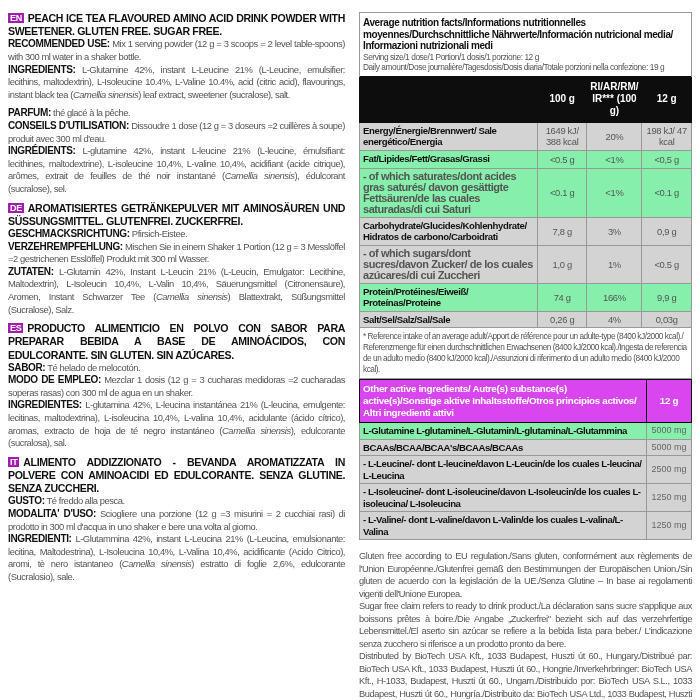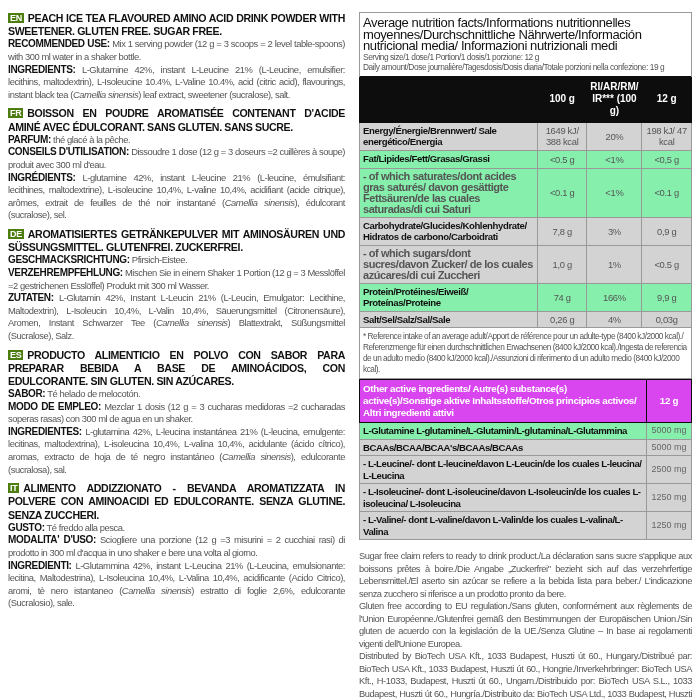--- a/index.html
+++ b/index.html
@@ -3,31 +3,31 @@
 <meta charset="utf-8">
 <style>
   * { box-sizing: border-box; margin: 0; padding: 0; }
   html, body { width: 700px; height: 700px; background: #ffffff; overflow: hidden; }
   body { font-family: "Liberation Sans", sans-serif; color: #4a4a4a; position: relative; }
 
   
   .left { position: absolute; left: 8px; top: 12px; width: 337px; }
   .lang-block { margin-bottom: 6px; }
   .heading { font-family: "Liberation Sans", sans-serif; font-weight: bold; font-size: 10.6px; line-height: 13.2px; color: #111; letter-spacing: -0.35px; text-align: justify; }
-  .lang-badge { display: inline-block; background: #4d7c0f; color: #fff; font-size: 9px; line-height: 10px; padding: 0 2px; margin-right: 4px; font-weight: bold; vertical-align: 1px; }
+  .lang-badge { display: inline-block; background: #a21caf; color: #fff; font-size: 9px; line-height: 10px; padding: 0 2px; margin-right: 4px; font-weight: bold; vertical-align: 1px; }
   .para { font-size: 9.4px; line-height: 12.6px; letter-spacing: -0.45px; color: #555; text-align: justify; }
   .para .lbl { font-weight: bold; color: #111; font-size: 10px; letter-spacing: -0.35px; }
   .para i { font-style: italic; }
 
   
   .right { position: absolute; left: 359px; top: 12px; width: 333px; }
   .ntable { width: 100%; border: 1.5px solid #111; border-collapse: collapse; }
   .ntable td { border: 1px solid #999; vertical-align: middle; }
   .nt-title { padding: 4px 3px 3px 3px; background: #fff; border-bottom: none !important; }
-  .nt-title .t { font-weight: normal; font-size: 13px; line-height: 11.5px; color: #111; letter-spacing: -0.4px; }
+  .nt-title .t { font-weight: bold; font-size: 10px; line-height: 11.5px; color: #111; letter-spacing: -0.4px; }
   .nt-title .s { font-size: 8.4px; line-height: 10.5px; color: #555; letter-spacing: -0.45px; }
   .hdr td { background: #0d0d0d; color: #fff; font-weight: bold; font-size: 10px; text-align: center; border-color: #0d0d0d; line-height: 12px; }
   .num { text-align: center; font-size: 9.4px; color: #555; letter-spacing: -0.3px; line-height: 11px; }
   .rlbl { font-weight: bold; font-size: 9.6px; color: #111; padding: 2px 3px; line-height: 11.5px; letter-spacing: -0.4px; }
   .rsub { font-size: 11px; color: #555; padding: 2px 3px; line-height: 11px; letter-spacing: -0.45px; font-weight: bold; }
   .gray td { background: #d3d3d3; }
   .white td { background: #86efac; }
   .foot { padding: 3px 3px; font-size: 8.3px; line-height: 11px; color: #555; letter-spacing: -0.5px; }
   .ohdr td { background: #d946ef; color: #fff; font-weight: bold; font-size: 9.8px; line-height: 12px; border-color: #0d0d0d; padding: 3px 3px; letter-spacing: -0.3px; }
   .orow td { font-size: 9.6px; line-height: 11.5px; padding: 2px 3px; margin-left: 6px; }
@@ -40,21 +40,20 @@
 
 <div class="left">
 
   <div class="lang-block">
     <div class="heading"><span class="lang-badge">EN</span><span>PEACH ICE TEA FLAVOURED AMINO ACID DRINK POWDER WITH SWEETENER. GLUTEN FREE. SUGAR FREE.</span></div>
     <div class="para"><span class="lbl">RECOMMENDED USE:</span><span> Mix 1 serving powder (12 g = 3 scoops = 2 level table-spoons) with 300 ml water in a shaker bottle.</span></div>
     <div class="para"><span class="lbl">INGREDIENTS:</span><span> L-Glutamine 42%, instant L-Leucine 21% (L-Leucine, emulsifier: lecithins, maltodextrin), L-Isoleucine 10.4%, L-Valine 10.4%, acid (citric acid), flavourings, instant black tea (</span><i>Camellia sinensis</i><span>) leaf extract, sweetener (sucralose), salt.</span></div>
   </div>
 
   <div class="lang-block">
-    <div class="heading"><span class="lang-badge">FR</span><span>BOISSON EN POUDRE AROMATISÉE CONTENANT D'ACIDE AMINÉ AVEC ÉDULCORANT. SANS GLUTEN. SANS SUCRE.</span></div>
     <div class="para"><span class="lbl">PARFUM:</span><span> thé glacé à la pêche.</span></div>
     <div class="para"><span class="lbl">CONSEILS D'UTILISATION:</span><span> Dissoudre 1 dose (12 g = 3 doseurs =2 cuillères à soupe) produit avec 300 ml d'eau.</span></div>
     <div class="para"><span class="lbl">INGRÉDIENTS:</span><span> L-glutamine 42%, instant L-leucine 21% (L-leucine, émulsifiant: lecithines, maltodextrine), L-isoleucine 10,4%, L-valine 10,4%, acidifiant (acide citrique), arômes, extrait de feuilles de thé noir instantané (</span><i>Camellia sinensis</i><span>), édulcorant (sucralose), sel.</span></div>
   </div>
 
   <div class="lang-block">
     <div class="heading"><span class="lang-badge">DE</span><span>AROMATISIERTES GETRÄNKEPULVER MIT AMINOSÄUREN UND SÜSSUNGSMITTEL. GLUTENFREI. ZUCKERFREI.</span></div>
     <div class="para"><span class="lbl">GESCHMACKSRICHTUNG:</span><span> Pfirsich-Eistee.</span></div>
     <div class="para"><span class="lbl">VERZEHREMPFEHLUNG:</span><span> Mischen Sie in einem Shaker 1 Portion (12 g = 3 Messlöffel =2 gestrichenen Esslöffel) Produkt mit 300 ml Wasser.</span></div>
     <div class="para"><span class="lbl">ZUTATEN:</span><span> L-Glutamin 42%, Instant L-Leucin 21% (L-Leucin, Emulgator: Lecithine, Maltodextrin), L-Isoleucin 10,4%, L-Valin 10,4%, Säuerungsmittel (Citronensäure), Aromen, Instant Schwarzer Tee (</span><i>Camellia sinensis</i><span>) Blattextrakt, Süßungsmittel (Sucralose), Salz.</span></div>
@@ -163,18 +162,18 @@
       <td class="ov">1250 mg</td>
     </tr>
     <tr class="orow gray">
       <td class="on">- L-Valine/- dont L-valine/davon L-Valin/de los cuales L-valina/L-Valina</td>
       <td class="ov">1250 mg</td>
     </tr>
   </tbody>
     </table>
 
   <div class="notes">
+    <div>Gluten free according to EU regulation./Sans gluten, conformément aux règlements de l'Union Européenne./Glutenfrei gemäß den Bestimmungen der Europäischen Union./Sin gluten de acuerdo con la legislación de la UE./Senza Glutine – In base ai regolamenti vigenti dell'Unione Europea.</div>
     <div>Sugar free claim refers to ready to drink product./La déclaration sans sucre s'applique aux boissons prêtes à boire./Die Angabe „Zuckerfrei" bezieht sich auf das verzehrfertige Lebensmittel./El aserto sin azúcar se refiere a la bebida lista para beber./ L'indicazione senza zucchero si riferisce a un prodotto pronto da bere.</div>
-    <div>Gluten free according to EU regulation./Sans gluten, conformément aux règlements de l'Union Européenne./Glutenfrei gemäß den Bestimmungen der Europäischen Union./Sin gluten de acuerdo con la legislación de la UE./Senza Glutine – In base ai regolamenti vigenti dell'Unione Europea.</div>
     <div>Distributed by BioTech USA Kft., 1033 Budapest, Huszti út 60., Hungary./Distribué par: BioTech USA Kft., 1033 Budapest, Huszti út 60., Hongrie./Inverkehrbringer: BioTech USA Kft., H-1033, Budapest, Huszti út 60., Ungarn./Distribuido por: BioTech USA S.L., 1033 Budapest, Huszti út 60., Hungría./Distribuito da: BioTech USA Ltd., 1033 Budapest, Huszti út 60., Ungheria.</div>
     <div>Origin: EU/Fabriqué dans l'UE/Hergestellt in der EU/Fabricado en la UE para BioTech USA/ Fabbricato in UE</div>
   </div>
 </div>
 
 </body></html>

